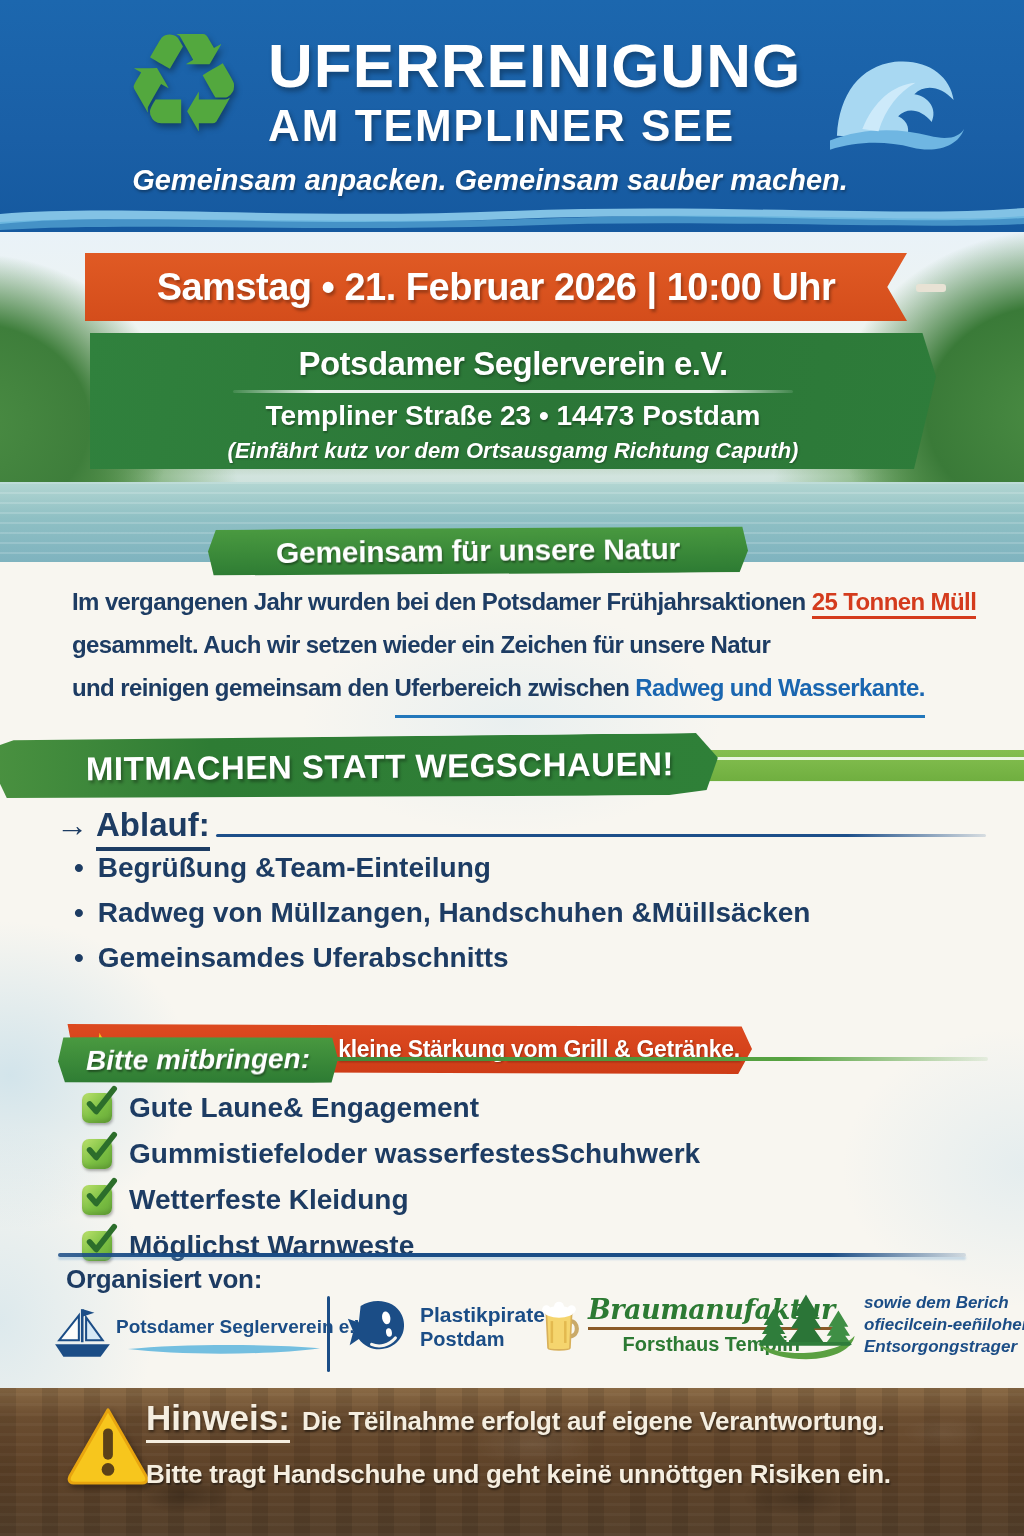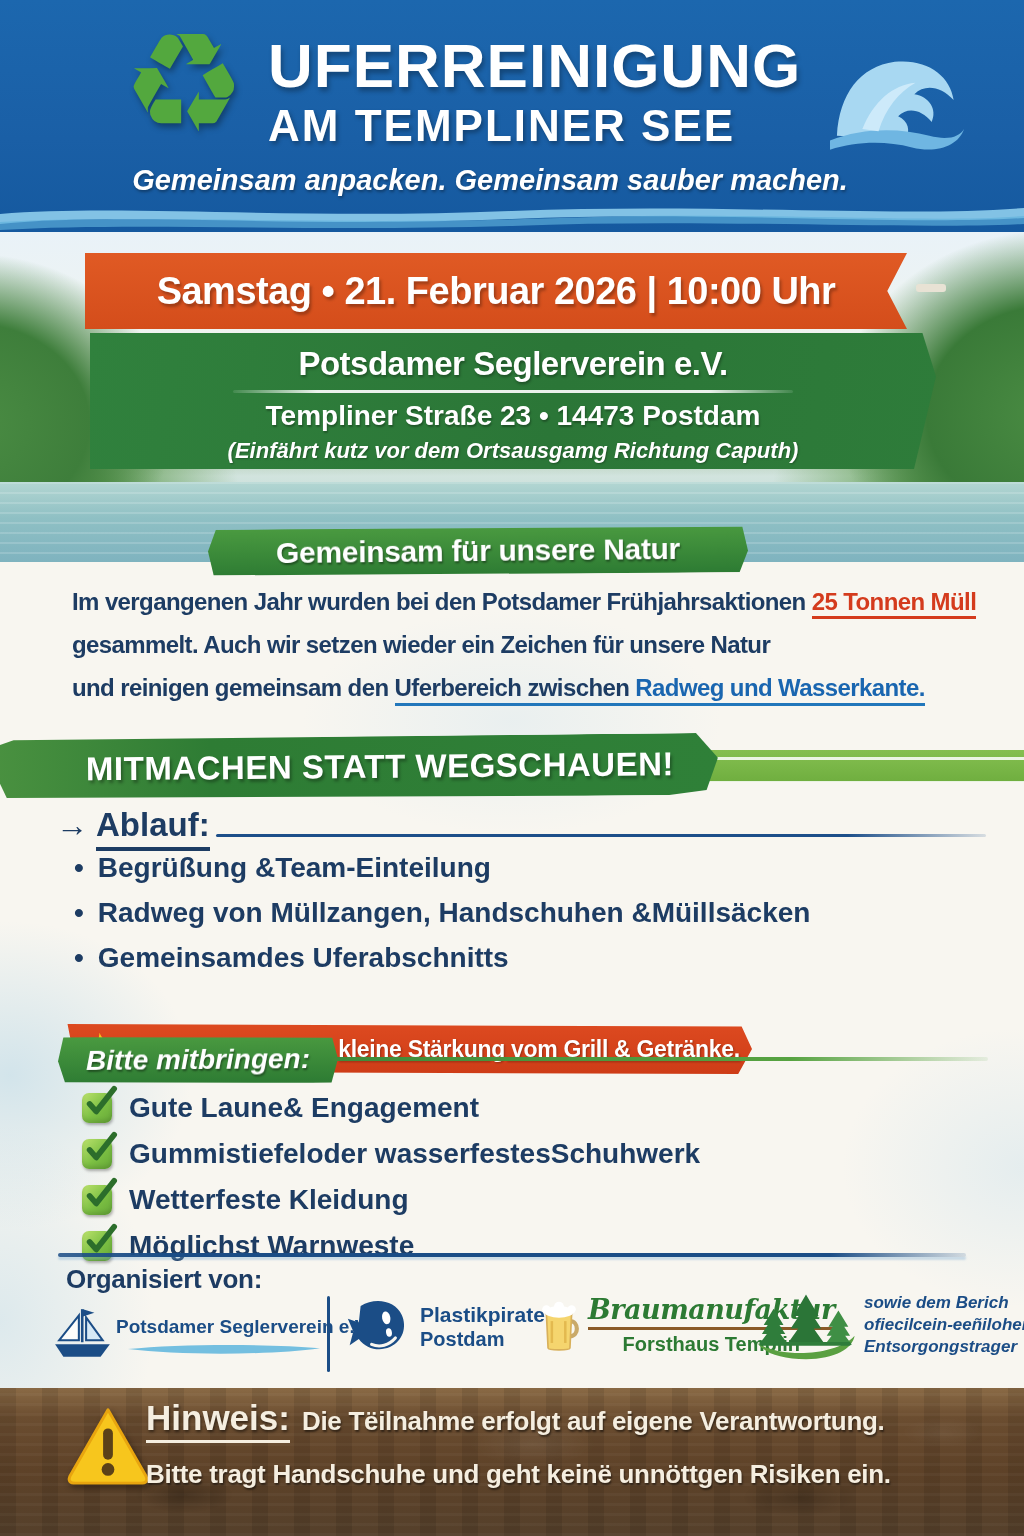--- a/index.html
+++ b/index.html
@@ -38,21 +38,21 @@
       linear-gradient(180deg, rgba(122,160,107,0) 56%, rgba(122,160,107,.5) 64%, rgba(110,150,98,.35) 68%, rgba(122,160,107,0) 74%); }
   .photo-water{ position:absolute; left:0; bottom:0; width:100%; height:80px;
     background:
       repeating-linear-gradient(180deg, rgba(255,255,255,.16) 0 2px, transparent 2px 10px),
       linear-gradient(180deg,#b3d6d2 0%,#8fc0c4 45%,#7fb3bf 100%); }
   .lighthouse{ position:absolute; left:604px; top:258px; width:11px; height:40px;
     background:linear-gradient(180deg,#6f7d85 0 22%, #eee9df 22% 100%); border-radius:3px; }
   .boat1{ position:absolute; left:828px; top:288px; width:36px; height:8px; background:#f0ece0; border-radius:3px; box-shadow:0 2px 2px rgba(0,0,0,.15);}
   .boat2{ position:absolute; left:916px; top:284px; width:30px; height:8px; background:#e8e2d4; border-radius:3px; }
   
-  .date-banner{ position:absolute; left:85px; top:253px; width:822px; height:76px;
+  .date-banner{ position:absolute; left:85px; top:253px; width:822px; height:68px;
     background:linear-gradient(180deg,#e05a24,#d44d1b);
     clip-path:polygon(0 0,100% 0,97.6% 50%,100% 100%,0 100%);
     display:flex; align-items:center; justify-content:center;
     color:#fff; font-size:38px; font-weight:800; letter-spacing:-.5px;
     text-shadow:2px 3px 3px rgba(0,0,0,.28); white-space:nowrap;
     filter:drop-shadow(2px 4px 4px rgba(0,0,0,.2)); }
   .venue-banner{ position:absolute; left:90px; top:333px; width:846px; height:136px;
     background:linear-gradient(100deg,#30813d 0%,#2b7637 55%,#2e7c3a 100%);
     clip-path:polygon(0 0,98.4% 0,100% 32%,97.4% 100%,0 100%);
     color:#fff; text-align:center; padding-top:12px;
@@ -66,21 +66,21 @@
     background:linear-gradient(180deg,#4a9a40,#2d7b33);
     clip-path:polygon(1.5% 0,99% 5%,100% 55%,98.4% 100%,1% 95%,0 45%);
     display:flex; align-items:center; justify-content:center;
     color:#fff; font-weight:800; font-size:30px; letter-spacing:-.3px;
     text-shadow:1px 2px 2px rgba(0,0,0,.4); filter:drop-shadow(2px 3px 3px rgba(0,0,0,.25)); }
   
   .intro{ position:absolute; left:72px; top:588px; width:920px; color:#1d3c63;
     font-size:24px; font-weight:600; letter-spacing:-.6px; }
   .intro .line{ margin-bottom:15px; white-space:nowrap; }
   .hl-red{ color:#d43b1d; font-weight:700; border-bottom:3px solid #d43b1d; padding-bottom:1px;text-align:right; }
-  .under-blue{ border-bottom:3px solid #2277bb; padding-bottom:2px; }
+  .under-blue{ border-bottom:3px solid #2277bb; padding-bottom:14px; }
   .hl-blue{ color:#1a66b0; font-weight:800; }
   
   .stripe-light{ position:absolute; left:560px; top:750px; width:464px; height:32px;
     background:
       repeating-linear-gradient(180deg, transparent 0 7px, rgba(255,255,255,.85) 7px 10px, transparent 10px 24px),
       linear-gradient(180deg,#85bf50,#6fae3f); }
   .mitmachen{ position:absolute; left:-8px; top:736px; width:726px; height:62px; transform:rotate(-.5deg);
     background:linear-gradient(90deg,#4a9140 0%,#2e7c34 30%,#2f8038 100%);
     clip-path:polygon(0 14%,3% 2%,97% 0,100% 40%,98.4% 92%,93% 100%,2% 95%,.6% 60%);
     display:flex; align-items:center; padding-left:94px;

